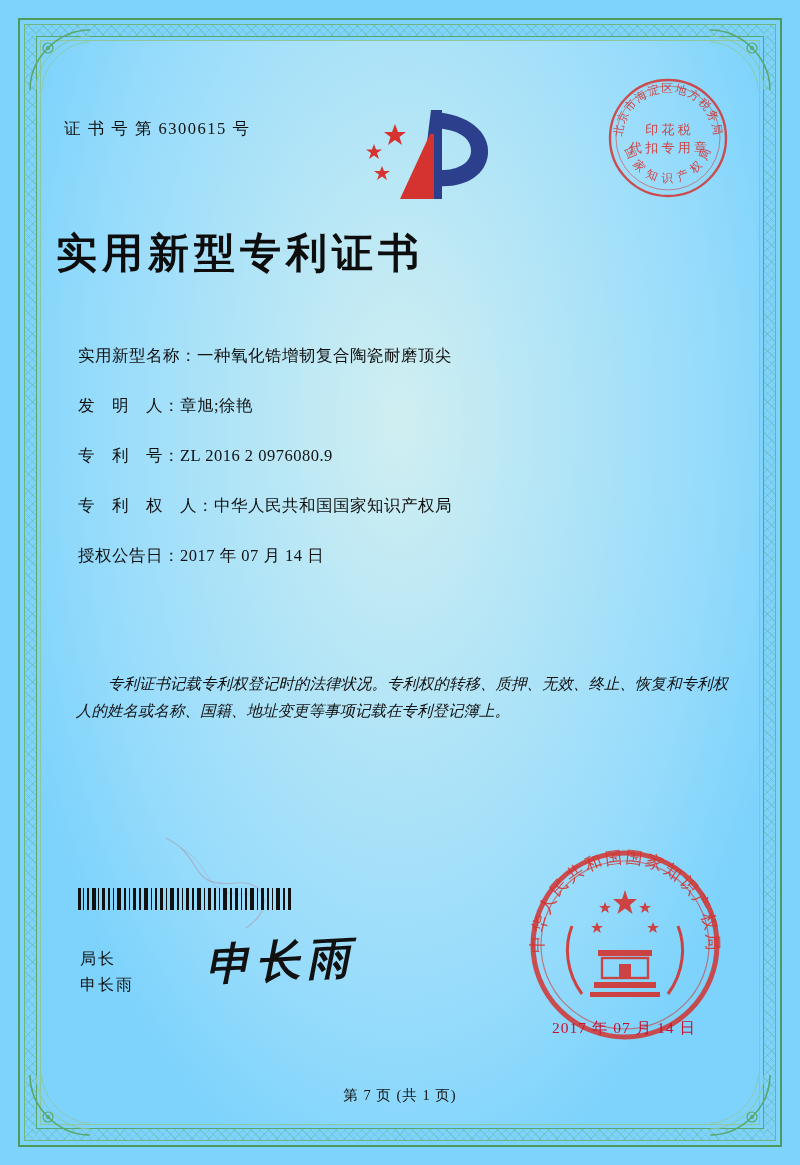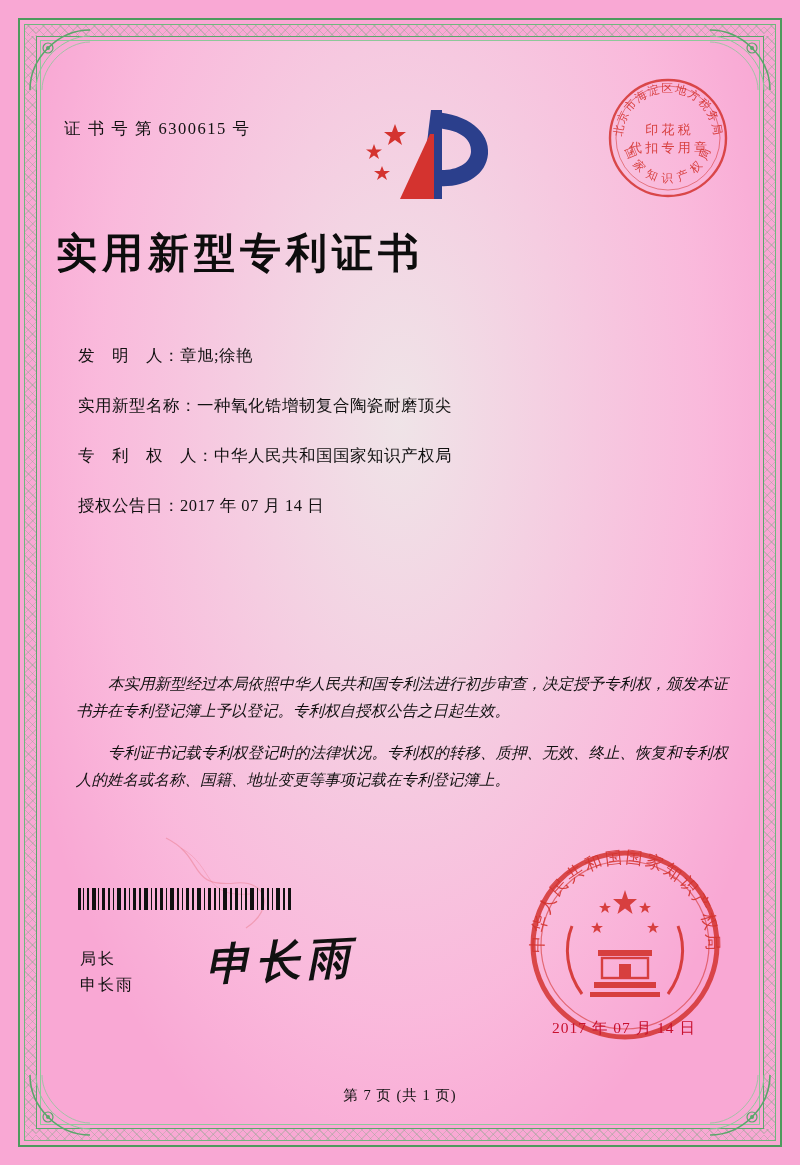--- a/index.html
+++ b/index.html
@@ -12,21 +12,21 @@
     height: 1165px;
     font-family: "Liberation Serif", "DejaVu Serif", serif;
     color: #1a1a1a;
     overflow: hidden;
   }
 
   .certificate {
     position: relative;
     width: 800px;
     height: 1165px;
-    background: #f9a8d4;
+    background: #7dd3fc;
     box-sizing: border-box;
     overflow: hidden;
   }
 
   
   .border-outer {
     position: absolute;
     left: 18px;
     top: 18px;
     right: 18px;
@@ -344,35 +344,37 @@
         </text>
         <text x="64" y="60" font-size="13" fill="#d4332f" text-anchor="middle" opacity="0.9" font-family="'Liberation Serif', serif">印 花 税</text>
         <text x="64" y="78" font-size="13" fill="#d4332f" text-anchor="middle" opacity="0.9" font-family="'Liberation Serif', serif">代 扣 专 用 章</text>
       </svg>
     </div>
 
     <div class="title">实用新型专利证书</div>
 
     <div class="fields">
       <div class="field">
+        <span class="flabel">实用新型名称：</span><span class="fvalue">一种氧化锆增韧复合陶瓷耐磨顶尖</span>
+      </div>
+      <div class="field">
         <span class="flabel">发　明　人：</span><span class="fvalue">章旭;徐艳</span>
       </div>
       <div class="field">
-        <span class="flabel">实用新型名称：</span><span class="fvalue">一种氧化锆增韧复合陶瓷耐磨顶尖</span>
+        <span class="flabel">专　利　号：</span><span class="fvalue">ZL 2016 2 0976080.9</span>
       </div>
       <div class="field">
         <span class="flabel">专　利　权　人：</span><span class="fvalue">中华人民共和国国家知识产权局</span>
       </div>
       <div class="field">
         <span class="flabel">授权公告日：</span><span class="fvalue">2017 年 07 月 14 日</span>
       </div>
     </div>
 
     <div class="paragraphs">
-      <p class="para">本实用新型经过本局依照中华人民共和国专利法进行初步审查，决定授予专利权，颁发本证书并在专利登记簿上予以登记。专利权自授权公告之日起生效。</p>
       <p class="para">专利证书记载专利权登记时的法律状况。专利权的转移、质押、无效、终止、恢复和专利权人的姓名或名称、国籍、地址变更等事项记载在专利登记簿上。</p>
     </div>
 
     <svg class="scribble" style="left:90px; top:772px;" width="200" height="120">
       <path d="M20,10 C60,30 40,60 90,55 C120,52 130,80 100,100" fill="none" stroke="#d4332f" stroke-width="1.2" opacity="0.45"></path>
       <path d="M35,20 C70,40 55,70 105,66" fill="none" stroke="#d4332f" stroke-width="0.9" opacity="0.35"></path>
     </svg>
 
     <div class="barcode">
       <svg width="214" height="22" viewBox="0 0 214 22" preserveAspectRatio="none">

